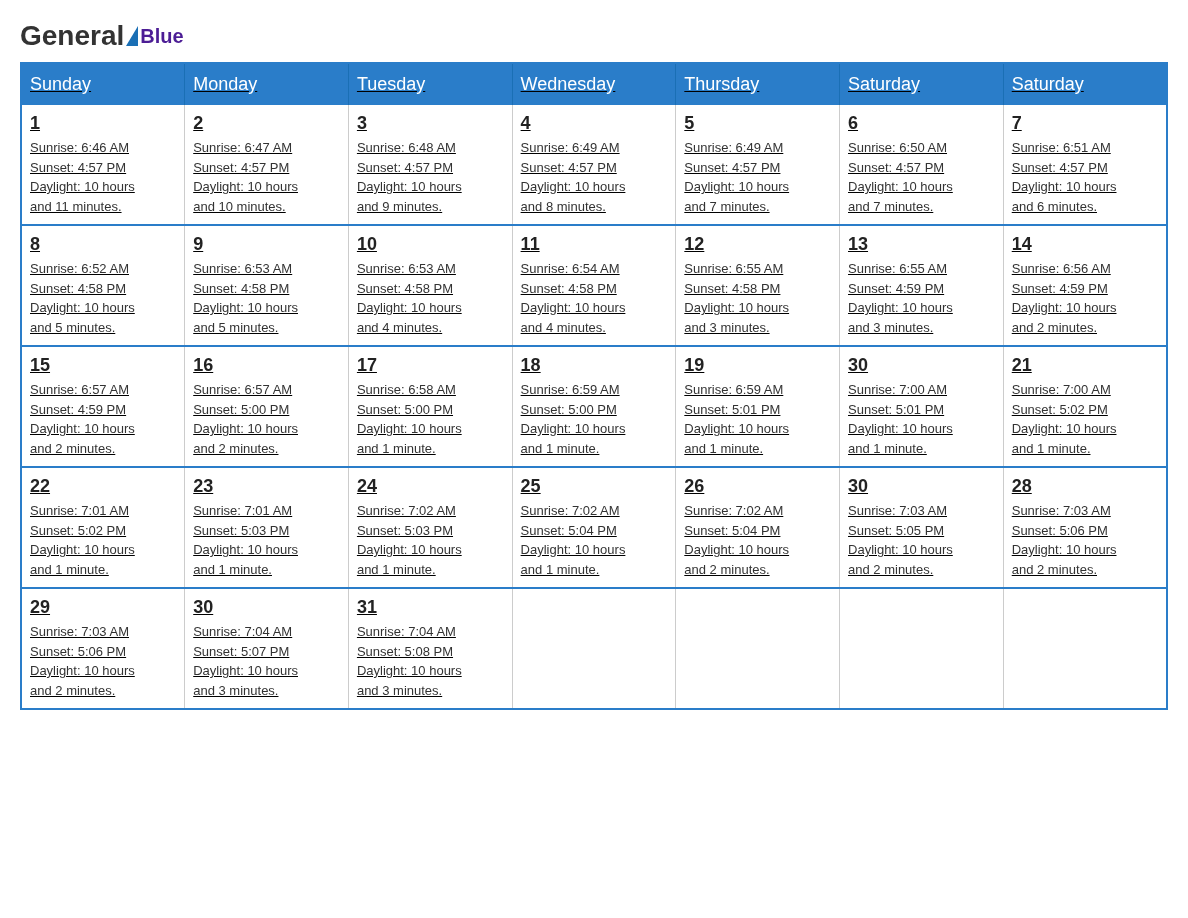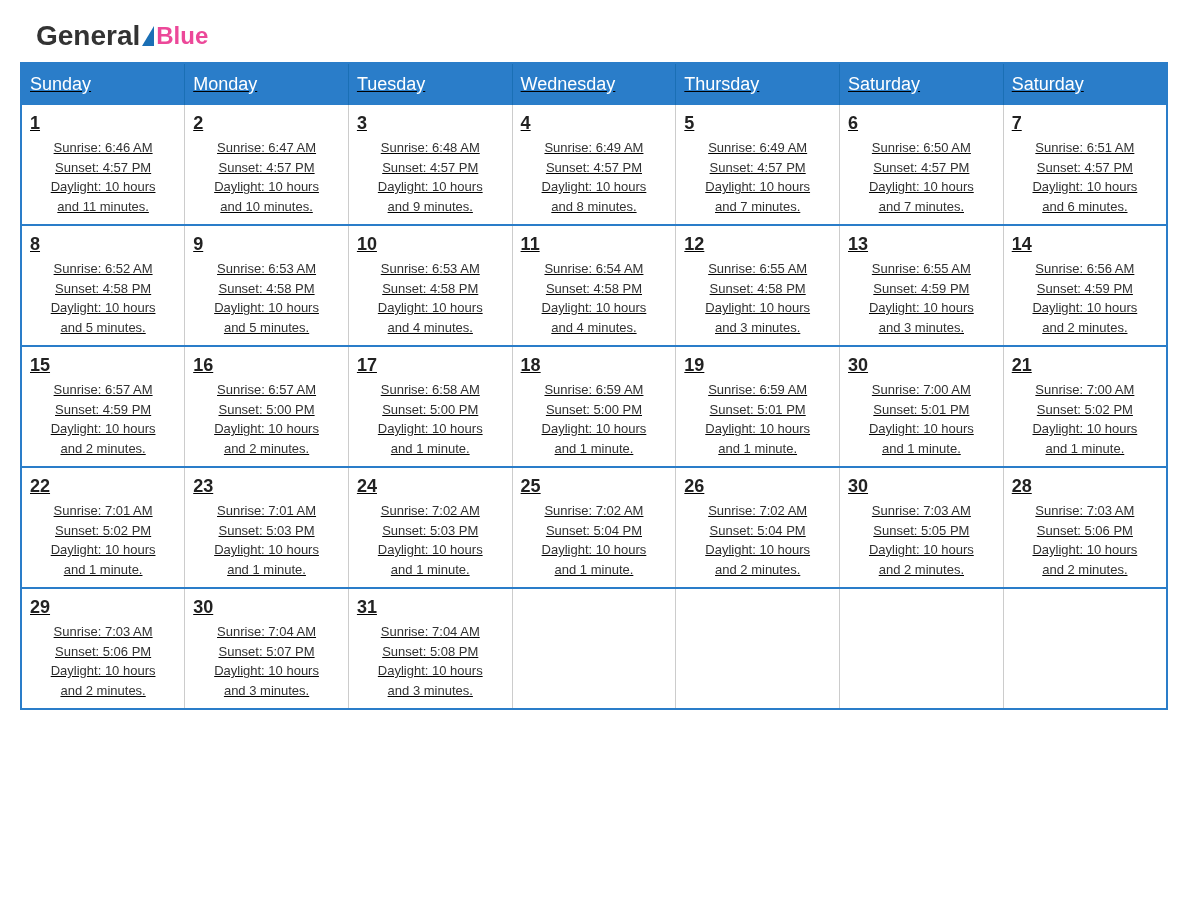--- a/index.html
+++ b/index.html
@@ -8,21 +8,20 @@
       background: #fff;
       padding: 20px;
       width: 1188px;
       min-height: 918px;
     }
     .header {
       display: flex;
       justify-content: space-between;
       align-items: flex-start;
       margin-bottom: 10px;
-      margin-left: 16px;
     }
     .logo {
       display: flex;
       flex-direction: column;
       align-items: flex-start;
     }
     .logo-text {
       display: flex;
       align-items: center;
       font-size: 28px;
@@ -33,22 +32,22 @@
     .logo-triangle {
       width: 0;
       height: 0;
       border-left: 12px solid transparent;
       border-right: 0px solid transparent;
       border-bottom: 20px solid #1a6fb5;
       margin: 0 2px;
       display: inline-block;
     }
     .logo-blue {
-      color: #ec4899;
-      font-size: 24px;
+      color: #4c1d95;
+      font-size: 20px;
       font-weight: bold;
     }
     .title-section {
       text-align: right;
     }
     .month-title {
       font-size: 52px;
       font-weight: bold;
       color: #222;
       line-height: 1.1;
@@ -90,21 +89,20 @@
       font-size: 18px;
       font-weight: bold;
       color: #222;
       display: block;
       margin-bottom: 4px;
     }
     .day-info {
       font-size: 13px;
       line-height: 1.5;
       color: #333;
-      text-align: center;
     }
     .empty-cell {
       background: #fff;
     }
   </style>
 </head>
 <body>
 
 <div class="header">
   <div class="logo">

